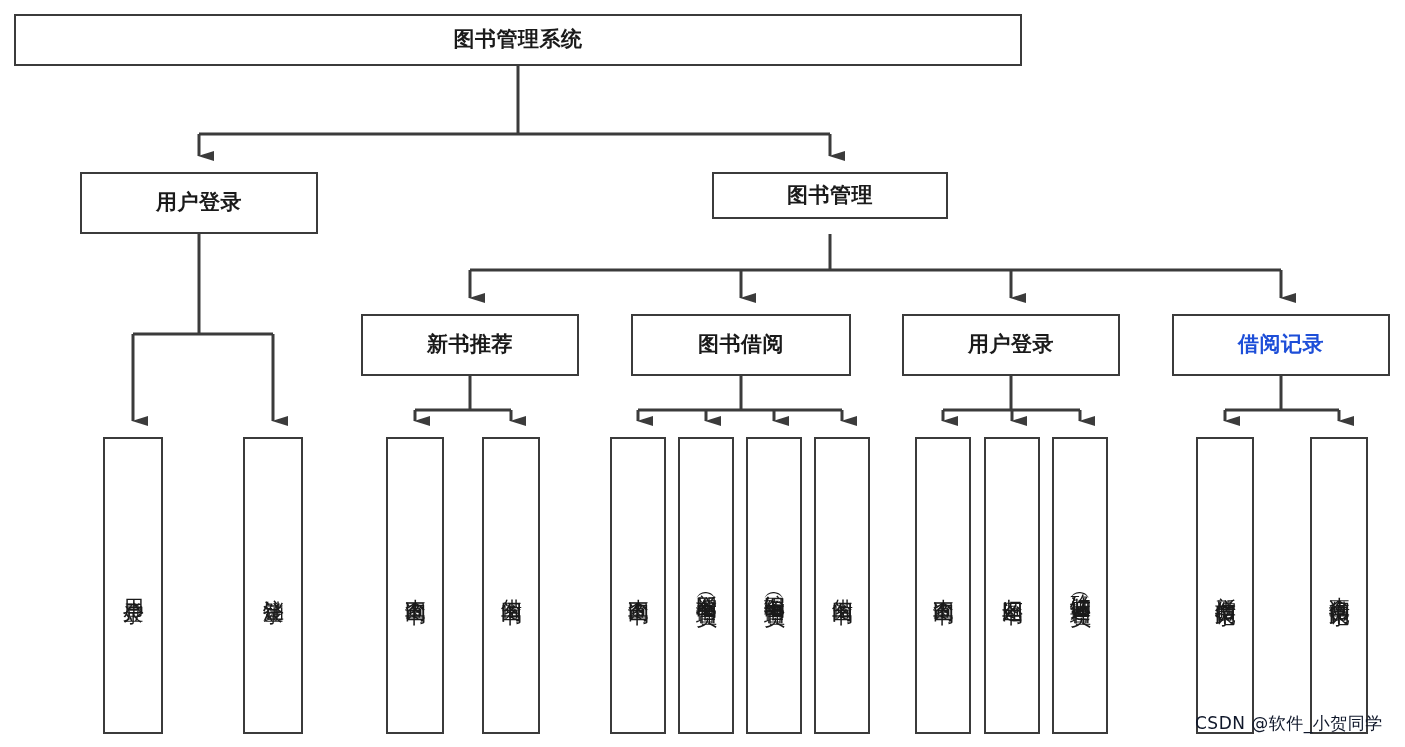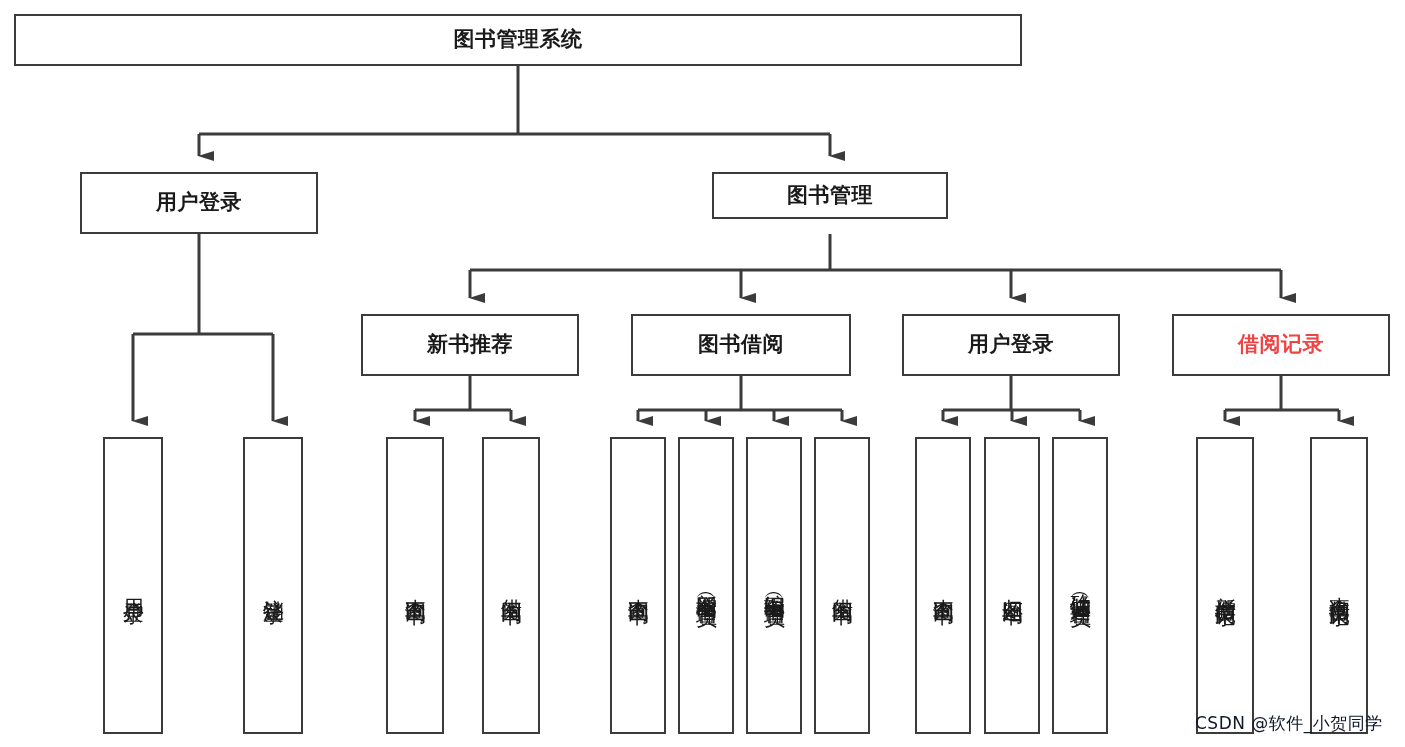--- a/index.html
+++ b/index.html
@@ -139,21 +139,21 @@
 
   <div class="node horiz" id="n-l2-1" style="left: 631px; top: 314px; width: 220px; height: 62px; border-color: rgb(59, 59, 59); background: rgb(255, 255, 255); color: rgb(26, 26, 26);">
     <span>图书借阅</span>
   </div>
   <div class="node horiz" id="n-l2-0" style="left: 361px; top: 314px; width: 218px; height: 62px; border-color: rgb(59, 59, 59); background: rgb(255, 255, 255); color: rgb(26, 26, 26);">
     <span>新书推荐</span>
   </div>
   <div class="node horiz" id="n-l2-2" style="left: 902px; top: 314px; width: 218px; height: 62px; border-color: rgb(59, 59, 59); background: rgb(255, 255, 255); color: rgb(26, 26, 26);">
     <span>用户登录</span>
   </div>
-  <div class="node horiz" id="n-l2-3" style="left: 1172px; top: 314px; width: 218px; height: 62px; border-color: rgb(59, 59, 59); background: rgb(255, 255, 255); color: #ef4444;">
+  <div class="node horiz" id="n-l2-3" style="left: 1172px; top: 314px; width: 218px; height: 62px; border-color: rgb(59, 59, 59); background: rgb(255, 255, 255); color: #1d4ed8;">
     <span>借阅记录</span>
   </div>
 
   <div class="node vert" id="n-leaf-0" style="left: 103px; top: 437px; width: 60px; height: 297px; border-color: rgb(59, 59, 59); background: rgb(255, 255, 255); color: rgb(26, 26, 26);">
     <span class="vlabel">用户登录</span>
   </div>
   <div class="node vert" id="n-leaf-1" style="left: 243px; top: 437px; width: 60px; height: 297px; border-color: rgb(59, 59, 59); background: rgb(255, 255, 255); color: rgb(26, 26, 26);">
     <span class="vlabel">注销登录</span>
   </div>
   <div class="node vert" id="n-leaf-2" style="left: 386px; top: 437px; width: 58px; height: 297px; border-color: rgb(59, 59, 59); background: rgb(255, 255, 255); color: rgb(26, 26, 26);">

